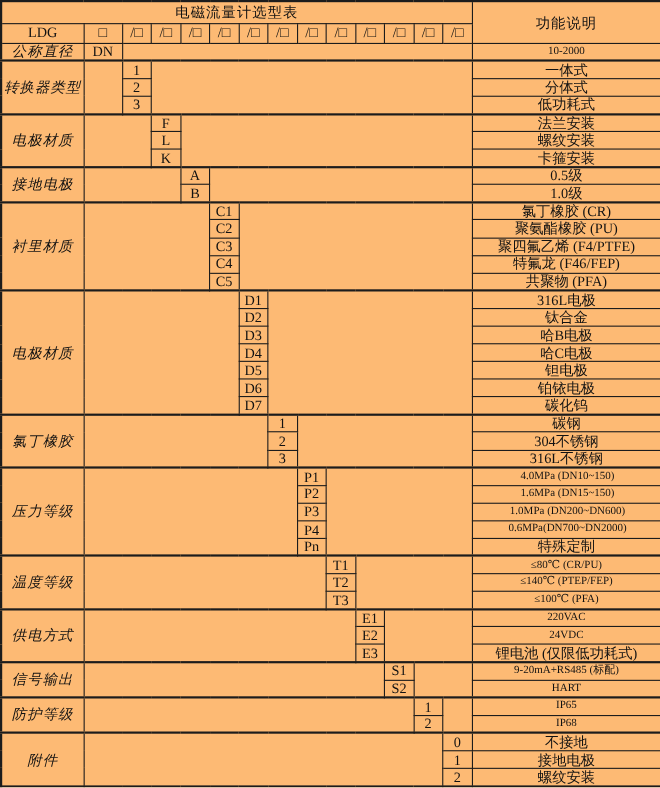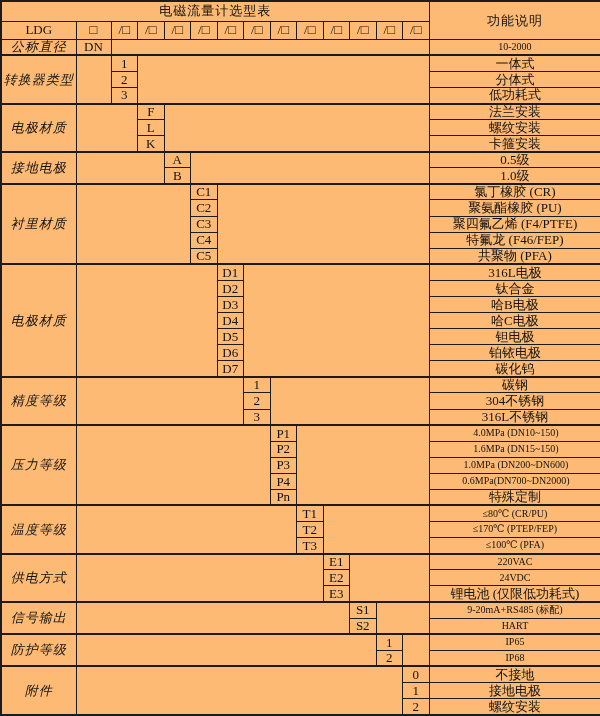--- a/index.html
+++ b/index.html
@@ -182,21 +182,21 @@
   <tr class="r">
     <td class="code">D6</td>
     <td class="desc">铂铱电极</td>
   </tr>
   <tr class="r">
     <td class="code">D7</td>
     <td class="desc">碳化钨</td>
   </tr>
 
   <tr class="r gs">
-    <td class="lbl" rowspan="3">精度等级</td>
+    <td class="lbl" rowspan="3">氯丁橡胶</td>
     <td colspan="6" rowspan="3"></td>
     <td class="code">1</td>
     <td colspan="6" rowspan="3"></td>
     <td class="desc">碳钢</td>
   </tr>
   <tr class="r">
     <td class="code">2</td>
     <td class="desc">304不锈钢</td>
   </tr>
   <tr class="r">
@@ -230,21 +230,21 @@
 
   <tr class="r gs">
     <td class="lbl" rowspan="3">温度等级</td>
     <td colspan="8" rowspan="3"></td>
     <td class="code">T1</td>
     <td colspan="4" rowspan="3"></td>
     <td class="desc ascii">≤80℃ (CR/PU)</td>
   </tr>
   <tr class="r">
     <td class="code">T2</td>
-    <td class="desc ascii">≤170℃ (PTEP/FEP)</td>
+    <td class="desc ascii">≤140℃ (PTEP/FEP)</td>
   </tr>
   <tr class="r">
     <td class="code">T3</td>
     <td class="desc ascii">≤100℃ (PFA)</td>
   </tr>
 
   <tr class="r gs">
     <td class="lbl" rowspan="3">供电方式</td>
     <td colspan="9" rowspan="3"></td>
     <td class="code">E1</td>

